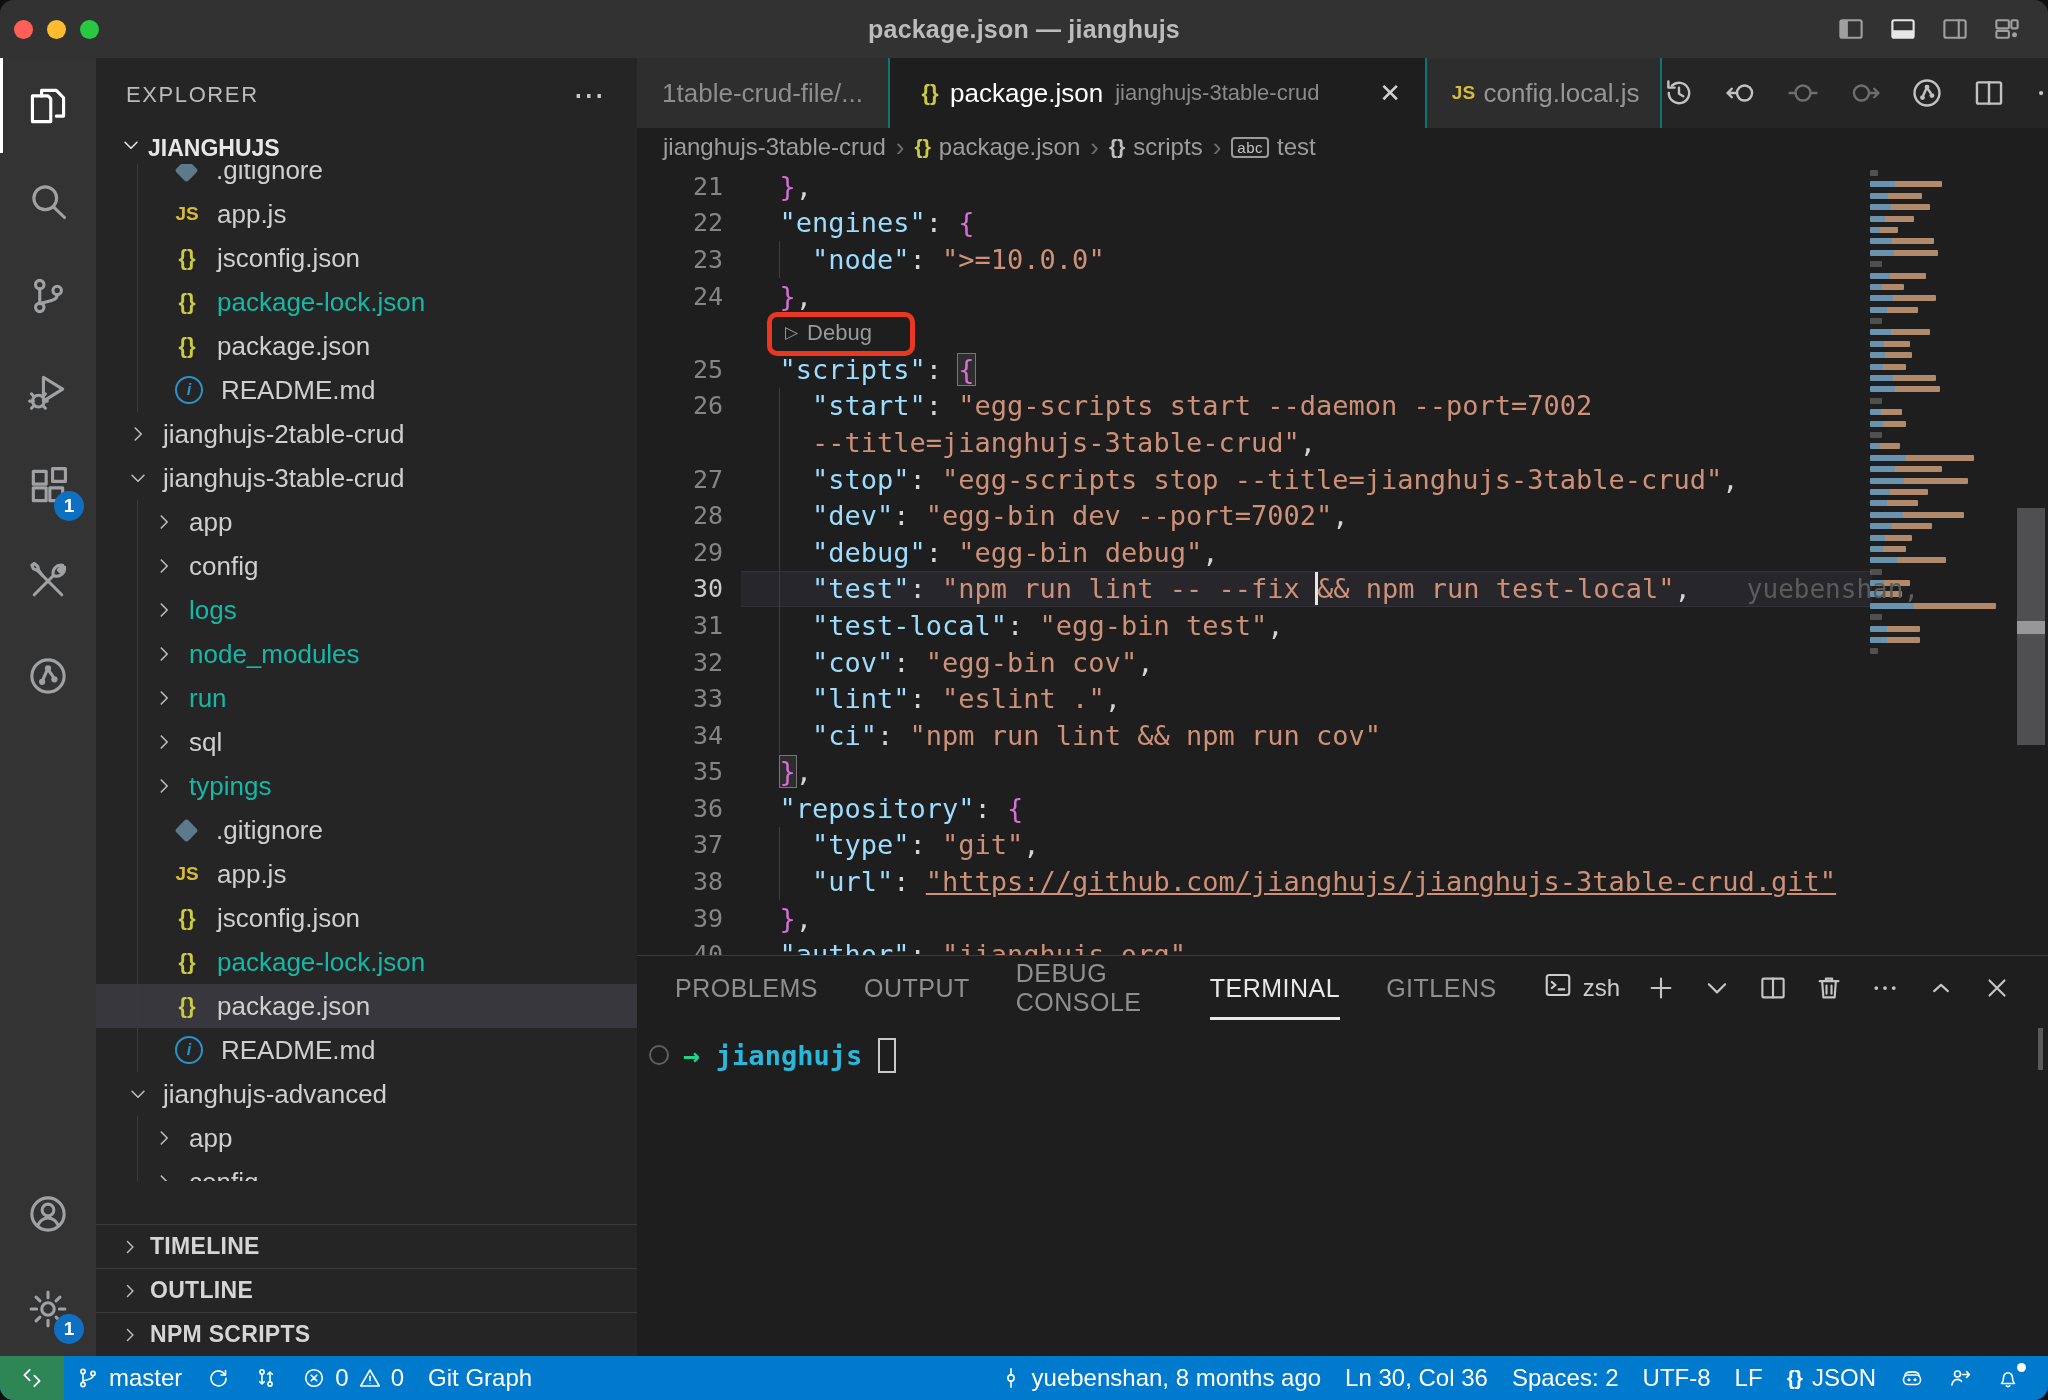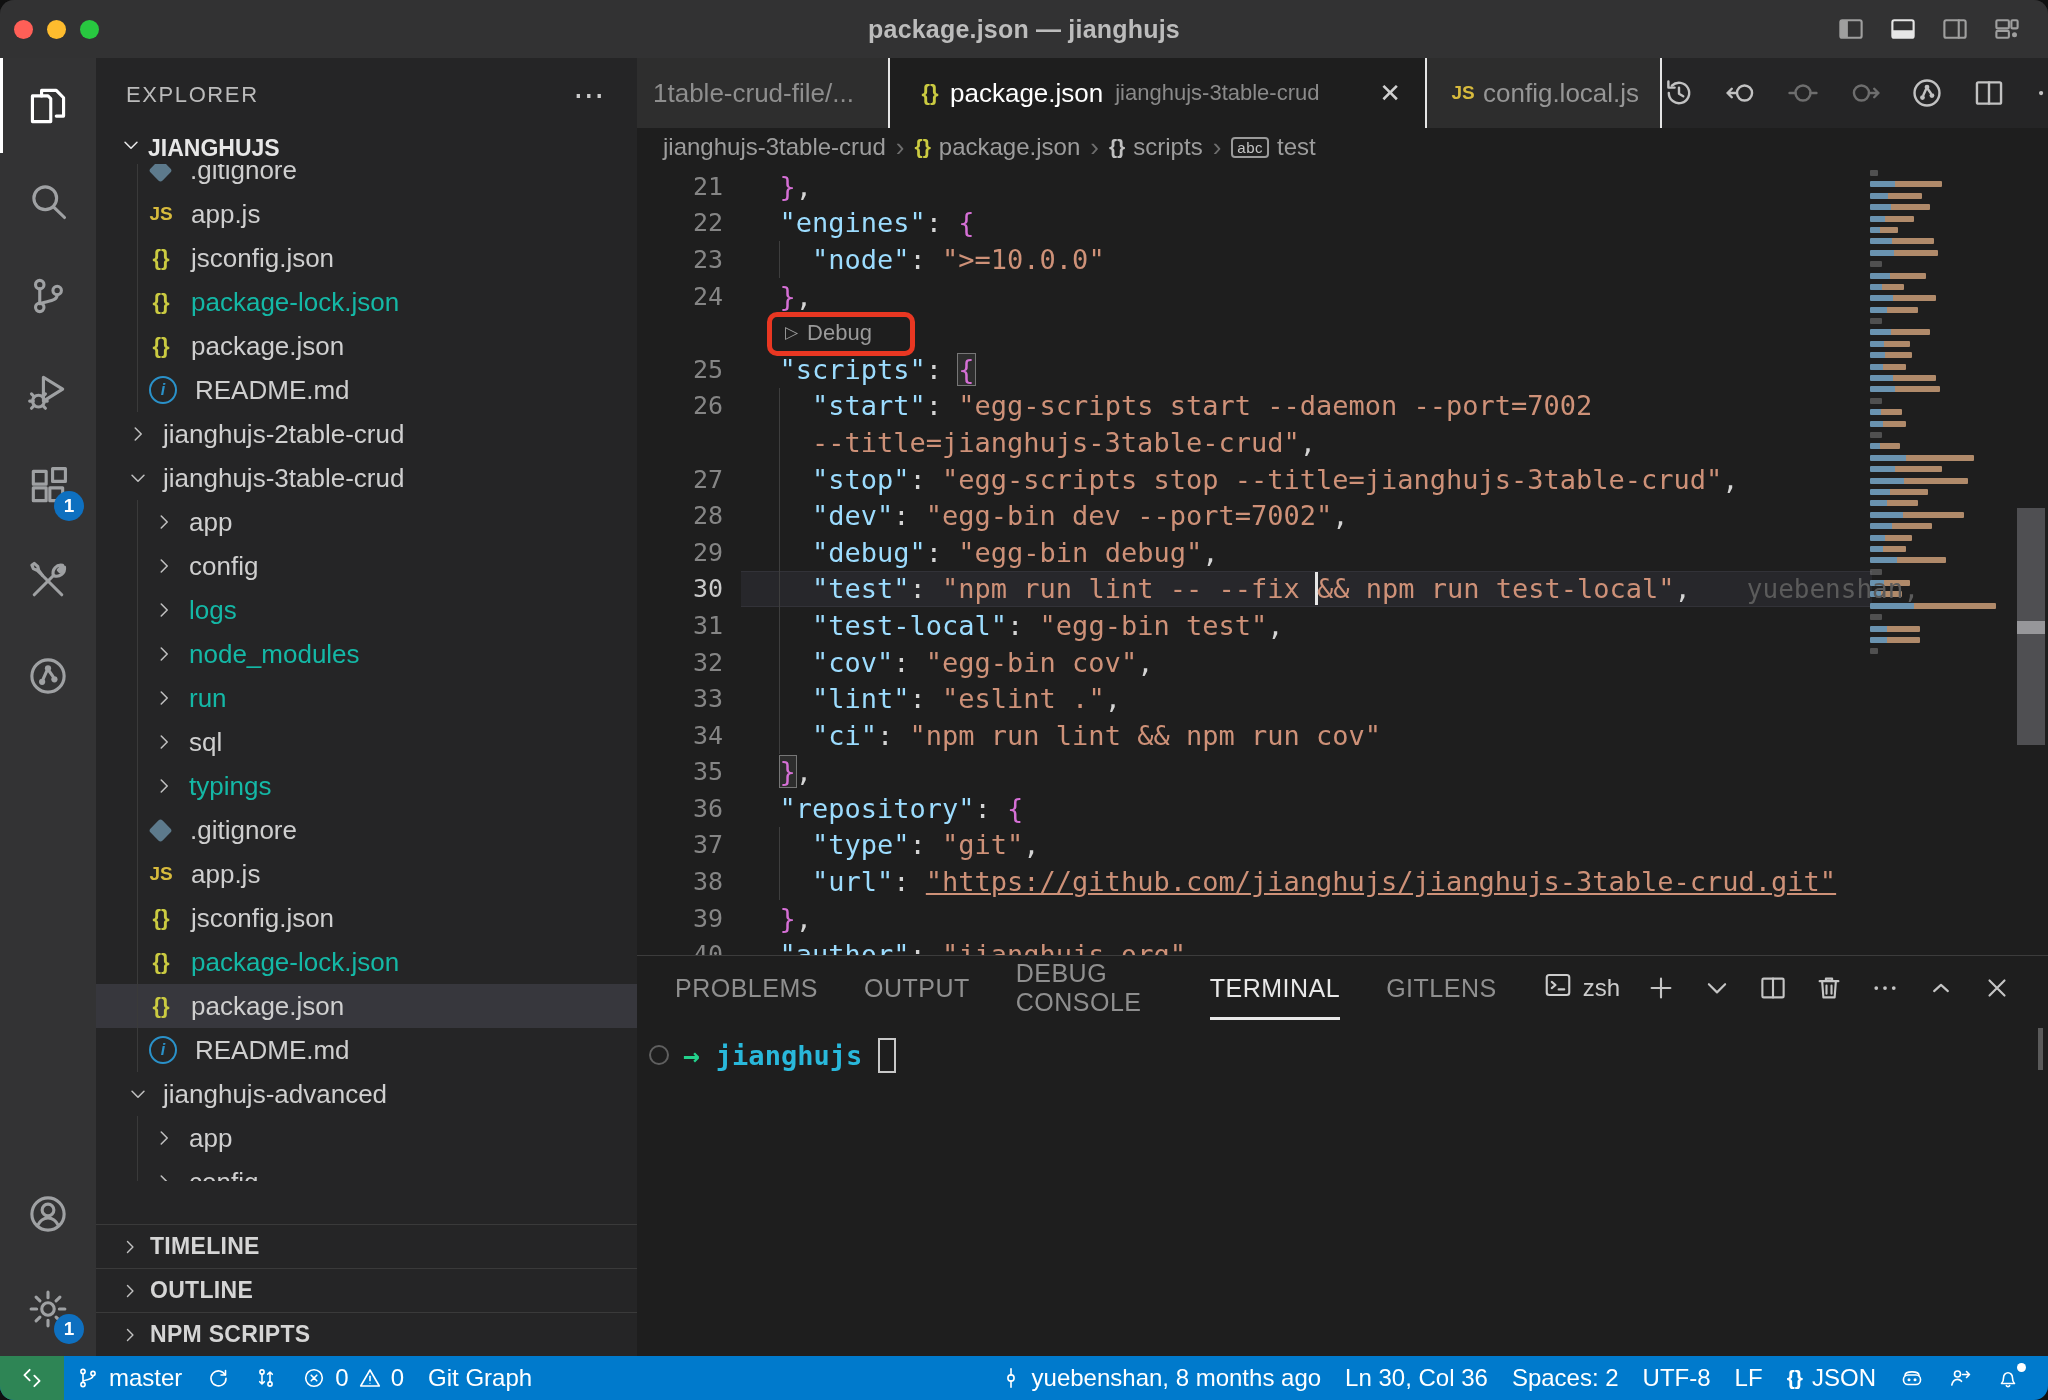--- a/index.html
+++ b/index.html
@@ -29,37 +29,37 @@
   #sbheader{height:74px;display:flex;align-items:center;padding:0 30px;color:#bbbbbb;font-size:22px;letter-spacing:1.6px;}
   #sbmore{margin-left:auto;color:#cccccc;font-size:32px;letter-spacing:2px;}
   #sbsection{position:absolute;top:74px;left:0;right:0;height:32px;display:flex;align-items:center;color:#e7e7e7;font-weight:700;font-size:23px;padding-left:12px;}
   #sbsection .ic svg{width:22px;height:22px;}
   #sbsection span{margin-left:6px;}
   #tree{position:absolute;top:106px;left:0;right:0;height:1017px;overflow:hidden;}
   .trow{position:relative;height:44px;display:flex;align-items:center;font-size:26px;color:#cfcfcf;}
   .trow.sel{background:#37373d;}
   .trow.dim .tlabel{color:#14b8a6;}
   .trow .ic svg{width:22px;height:22px;color:#c0c0c0;}
-  .ind-file{padding-left:49px}.ind-root{padding-left:31px}.ind-childfolder{padding-left:57px}
+  .ind-file{padding-left:75px}.ind-root{padding-left:31px}.ind-childfolder{padding-left:57px}
   .guide{position:absolute;left:41px;top:0;bottom:0;width:1px;background:#3a3a3a;}
   .tlabel{margin-left:14px;white-space:nowrap;}
   .fi{width:32px;display:inline-flex;justify-content:center;align-items:center;flex:0 0 32px;}
   .fi-json{color:#cbcb41;font-weight:700;font-size:22px;}
   .fi-js{color:#d7ba3d;font-weight:700;font-size:19px;}
   .fi-info{width:24px;height:24px;flex:0 0 24px;margin:0 4px;border:2.5px solid #2a91c9;border-radius:50%;color:#2a91c9;font-size:16px;font-weight:700;font-style:italic;display:flex;align-items:center;justify-content:center;}
   .fi-git{width:17px;height:17px;flex:0 0 17px;margin:0 7px;background:#5d7a8c;transform:rotate(45deg);border-radius:3px;}
   #sbbottom{position:absolute;left:0;right:0;bottom:0;}
   .brow{height:43px;border-top:1px solid #3a3a3a;display:flex;align-items:center;padding-left:14px;font-weight:700;font-size:23px;color:#d5d5d5;letter-spacing:.3px;}
   .brow .ic svg{width:20px;height:20px;color:#c0c0c0;}
   .brow span{margin-left:10px;}
   
   #main{position:absolute;left:637px;top:58px;right:0;bottom:44px;}
   #tabbar{position:absolute;top:0;left:0;right:0;height:70px;background:#252526;display:flex;}
   #tabs{display:flex;height:100%;}
-  .tab{display:flex;align-items:center;font-size:26px;border-right:2px solid #e5e5e5;box-sizing:border-box;}
+  .tab{display:flex;align-items:center;font-size:26px;border-right:2px solid #0f766e;box-sizing:border-box;justify-content:center;}
   .tab.partial{width:253px;background:#2e2e2e;color:#8e8e8e;padding:0 16px;overflow:hidden;white-space:nowrap;}
   .tab.active{width:537px;background:#1e1e1e;color:#ffffff;padding:0 24px;}
   .tab.normal{width:235px;background:#2d2d2d;color:#969696;padding:0 20px;}
   .tab .fi{margin-right:4px;}
   .tab .detail{color:#8a8a8a;font-size:22px;margin-left:12px;white-space:nowrap;}
   .tab .close{margin-left:auto;color:#d0d0d0;font-size:26px;}
   #eactions{margin-left:auto;display:flex;align-items:center;gap:28px;padding-right:24px;color:#c2c2c2;}
   #eactions .ic svg{width:34px;height:34px;}
   
   #breadcrumb{position:absolute;top:70px;left:0;right:0;height:38px;background:#1e1e1e;display:flex;align-items:center;padding-left:26px;font-size:24px;color:#9d9d9d;}

